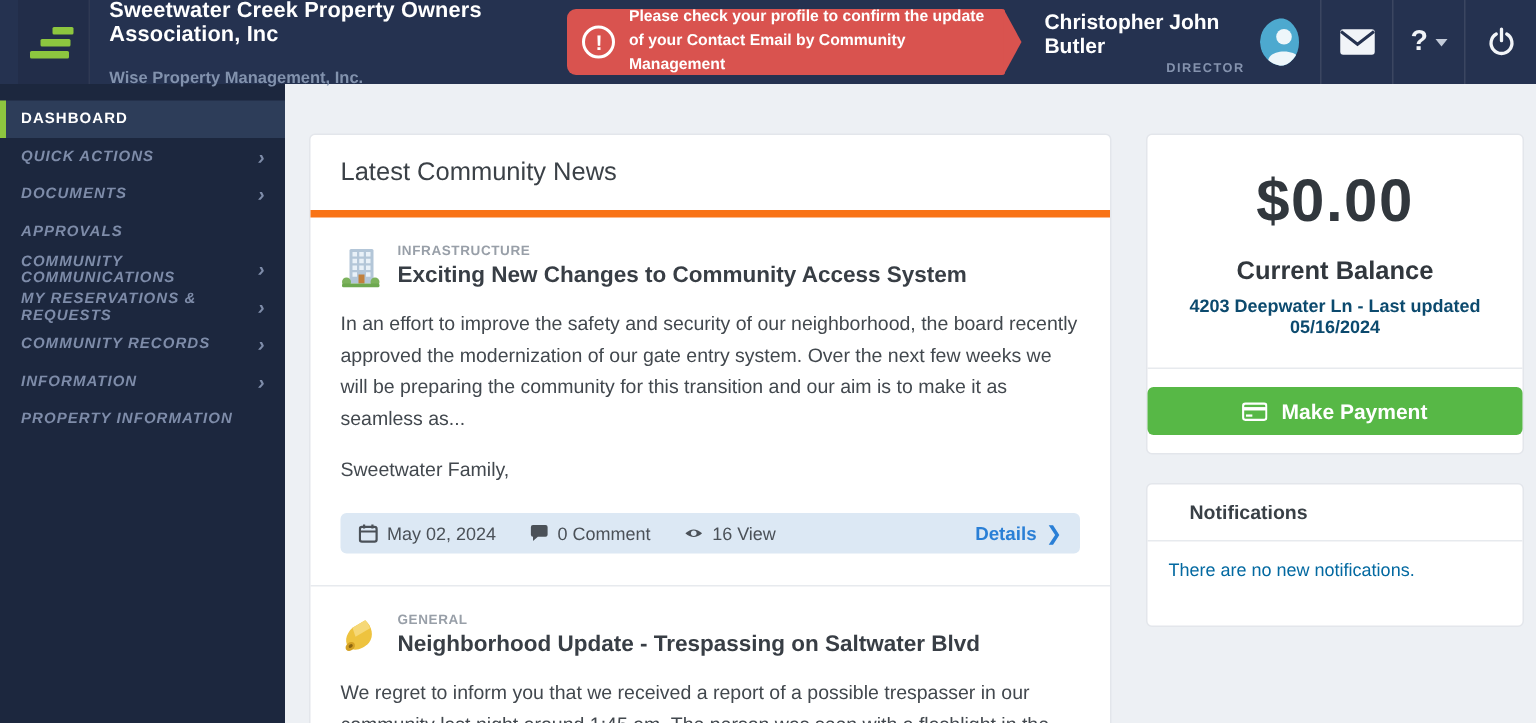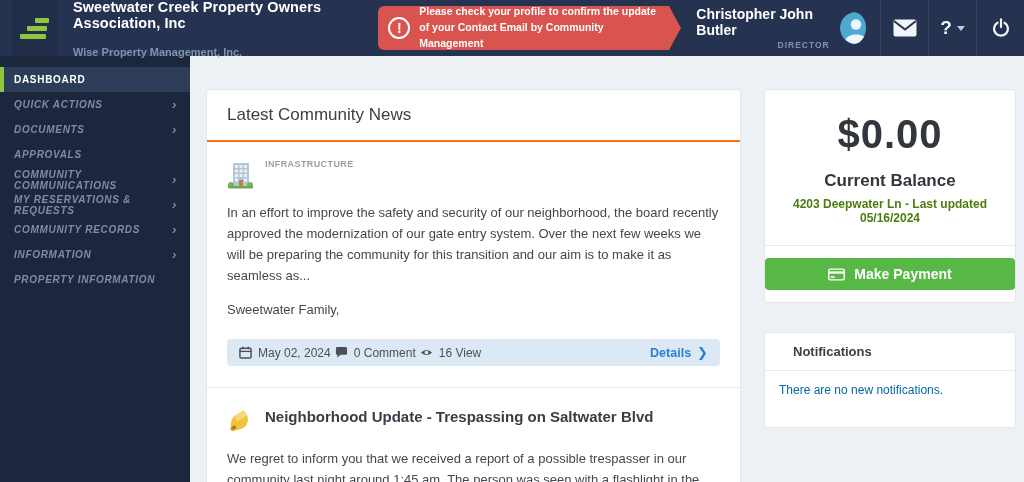--- a/index.html
+++ b/index.html
@@ -82,49 +82,49 @@
   
   .main { flex: 1; padding: 33px 10px 0 16px; display: flex; gap: 23px; align-items: flex-start; }
 
   .card {
     background: #ffffff; border: 1px solid #e3e6eb; border-radius: 4px;
   }
 
   .news-card { width: 535px; }
   .news-header {
     padding: 15px 20px; font-size: 17px; color: #3b4147;
-    border-bottom: 2px solid #f97316;
+    border-bottom: 5px solid #f97316;
   }
   .article { padding: 17px 20px 21px; }
   .article + .article { border-top: 1px solid #e7eaee; }
   .article-head { display: flex; align-items: flex-start; gap: 11px; }
   .article-icon { width: 27px; height: 27px; flex-shrink: 0; margin-top: 3px; }
   .article-cat { font-size: 9px; color: #989fa8; font-weight: bold; letter-spacing: .4px; }
   .article-title { font-size: 15px; font-weight: bold; color: #383e45; margin-top: 3px; }
   .article-body { font-size: 13px; color: #42484e; line-height: 1.62; margin-top: 13px; }
   .article-footer {
     margin-top: 19px; background: #dce8f4; border-radius: 4px; height: 27px;
-    display: flex; align-items: center; gap: 4px; padding: 0 12px; font-size: 12px;
+    display: flex; align-items: center; gap: 22px; padding: 0 12px; font-size: 12px;
     color: #4b5158;
   }
   .foot-item { display: flex; align-items: center; gap: 6px; }
   .foot-icon { width: 13px; height: 13px; display: inline-flex; }
   .details-link {
     margin-left: auto; color: #2a7fd6; font-weight: bold; font-size: 12.5px;
     display: flex; align-items: center; gap: 6px; cursor: pointer;
   }
   .details-chev { font-size: 13px; font-weight: bold; }
 
   
-  .right-col { width: 252px; display: flex; flex-direction: column; gap: 29px; }
+  .right-col { width: 252px; display: flex; flex-direction: column; gap: 19px; }
   .balance-card { text-align: center; }
   .balance-top { padding: 22px 14px 20px; }
   .balance-amount { font-size: 40px; font-weight: bold; color: #31373d; letter-spacing: 1px; }
   .balance-label { font-size: 17px; font-weight: bold; color: #31373d; margin-top: 14px; }
-  .balance-sub { font-size: 12px; color: #4d7c0f; font-weight: bold; margin-top: 6px; }
+  .balance-sub { font-size: 12px; color: #0c4a6e; font-weight: bold; margin-top: 6px; }
   .balance-footer { border-top: 1px solid #e7eaee; padding: 12px 0; }
   .pay-btn {
     width: 100%; height: 32px; background: #57b846; border: none; border-radius: 4px;
     color: #ffffff; font-size: 14px; font-weight: bold; cursor: pointer;
     display: flex; align-items: center; justify-content: center; gap: 9px;
     font-family: "Liberation Sans", sans-serif;
   }
 
   .notif-card .notif-header {
     padding: 11px 28px; font-size: 13px; font-weight: bold; color: #394046;
@@ -246,20 +246,21 @@
                   <rect x="17" y="16.5" width="3" height="3"></rect>
               </g>
               <rect x="12" y="18" width="4" height="6" fill="#c1803c"></rect>
               <circle cx="4" cy="23" r="3" fill="#7cb25c"></circle>
               <circle cx="23" cy="23" r="3" fill="#7cb25c"></circle>
               <rect x="1" y="24" width="25" height="2.5" rx="1" fill="#6da84f"></rect>
             </svg>
           </span>
           <div>
             <div class="article-cat">INFRASTRUCTURE</div>
+            <div class="article-title">Exciting New Changes to Community Access System</div>
           </div>
         </div>
         <p class="article-body">In an effort to improve the safety and security of our neighborhood, the board recently approved the modernization of our gate entry system.  Over the next few weeks we will be preparing the community for this transition and our aim is to make it as seamless as...</p>
         <p class="article-body">Sweetwater Family,</p>
         <div class="article-footer">
           <span class="foot-item">
             <span class="foot-icon">
               <svg width="13" height="13" viewBox="0 0 14 14">
                   <rect x="1" y="2.5" width="12" height="10.5" rx="1.5" fill="none" stroke="#4b5158" stroke-width="1.6"></rect>
                   <line x1="4" y1="0.8" x2="4" y2="3.5" stroke="#4b5158" stroke-width="1.6"></line>
@@ -297,20 +298,21 @@
         <div class="article-head">
           <span class="article-icon">
             <svg width="27" height="27" viewBox="0 0 27 27">
               <path d="M6 21 C2.5 18 3 12 8 7.5 L16.5 2.5 C21 6.5 22.5 13 19 17.5 C15.5 21.5 9.5 23.5 6 21 Z" fill="#eec33f"></path>
               <path d="M8 7.5 L16.5 2.5 C18 4 19 5.8 19.7 7.8 L10 13.5 Z" fill="#f6d877"></path>
               <ellipse cx="6.5" cy="20" rx="3.4" ry="2.6" fill="#d3a023" transform="rotate(-38 6.5 20)"></ellipse>
               <ellipse cx="6.8" cy="19.7" rx="1.5" ry="1.1" fill="#8a6410" transform="rotate(-38 6.8 19.7)"></ellipse>
             </svg>
           </span>
           <div>
+            <div class="article-cat">GENERAL</div>
             <div class="article-title">Neighborhood Update - Trespassing on Saltwater Blvd</div>
           </div>
         </div>
         <p class="article-body">We regret to inform you that we received a report of a possible trespasser in our community last night around 1:45 am. The person was seen with a flashlight in the backyard of one of the houses on Saltwater Blvd. We urge you to review your security footage if you...</p>
 
       </div>
     </div>
 
     <div class="right-col">
       <div class="card balance-card">

